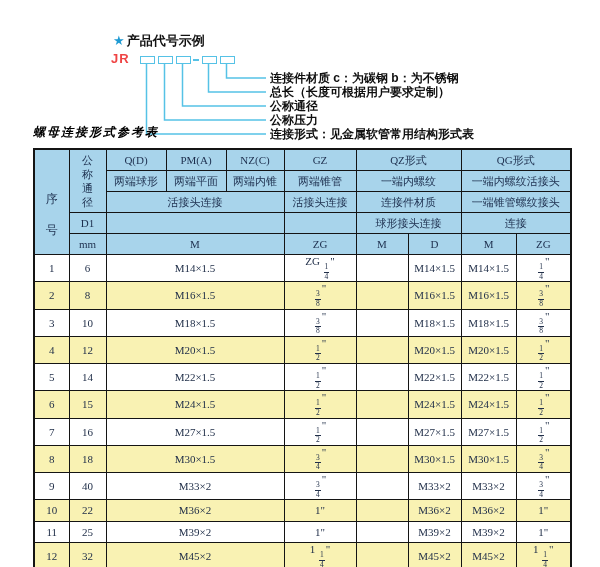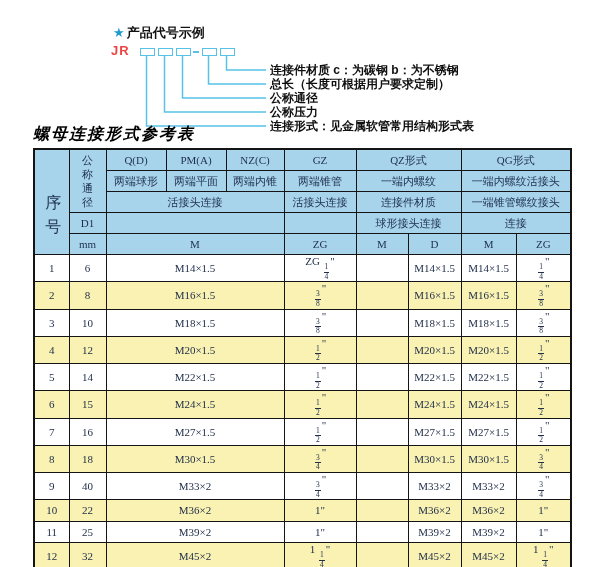--- a/index.html
+++ b/index.html
@@ -1,41 +1,41 @@
 <!DOCTYPE html>
 <html><head>
 <meta charset="utf-8">
 <style>
   html,body{margin:0;padding:0;}
   body{
     width:600px;height:567px;position:relative;background:#ffffff;
     font-family:"Liberation Sans", sans-serif;overflow:hidden;
   }
   
-  .diagram{position:absolute;left:0;top:4px;width:548px;height:130px;}
+  .diagram{position:absolute;left:0;top:12px;width:548px;height:130px;}
   .dg-title{position:absolute;left:113px;top:20px;font-size:13px;font-weight:bold;color:#111;}
   .dg-title .star{color:#1e9ad3;margin-right:2px;font-weight:normal;}
   .dg-prefix{position:absolute;left:111px;top:39px;font-size:13px;font-weight:600;color:#ef4444;letter-spacing:1px;}
   .code-box{position:absolute;top:44px;width:13px;height:6px;border:1.5px solid #56c2e6;background:#fff;}
   .code-dash{position:absolute;top:47px;left:193px;width:6px;height:2px;background:#56c2e6;}
   .dg-lines{position:absolute;left:0;top:0;pointer-events:none;}
   .dg-labels{position:absolute;left:270px;top:59px;font-size:12px;font-weight:bold;color:#101010;line-height:14px;white-space:nowrap;}
   
-  .tbl-title{position:absolute;left:33px;top:124px;font-size:16px;font-weight:bold;font-style:italic;
+  .tbl-title{position:absolute;left:33px;top:124px;font-size:12px;font-weight:bold;font-style:italic;
     color:#000;font-family:"Liberation Serif", serif;letter-spacing:2px;}
   .tbl-wrap{position:absolute;left:33px;top:148px;}
   table{border-collapse:collapse;table-layout:fixed;width:537px;border:2px solid #141414;
     font-family:"Liberation Serif", serif;}
   td{border:1px solid #141414;text-align:center;vertical-align:middle;padding:0;
     font-size:11px;color:#22304a;overflow:hidden;}
   tr.hdr td{background:#a8d4eb;height:20px;color:#1d2f4e;}
   tr.data td{height:20.4px;background:#ffffff;}
   tr.data.alt td{background:#f9f2b3;}
   .vtext{margin:0 auto;word-break:break-all;}
-  .vtext.seq{width:13px;font-size:16px;line-height:24px;margin-top:25px;}
+  .vtext.seq{width:13px;font-size:12px;line-height:31px;margin-top:25px;}
   .vtext.dn{width:12px;font-size:11px;line-height:14px;}
   .frac{display:inline-flex;flex-direction:column;align-items:center;vertical-align:-4px;
     font-size:7.5px;line-height:1.15;margin:0 1px;}
   .frac .num{border-bottom:1px solid currentColor;padding:0 1px;}
   .frac .den{padding:0 1px;}
 </style>
 </head>
 <body>
 
 <div class="diagram">

